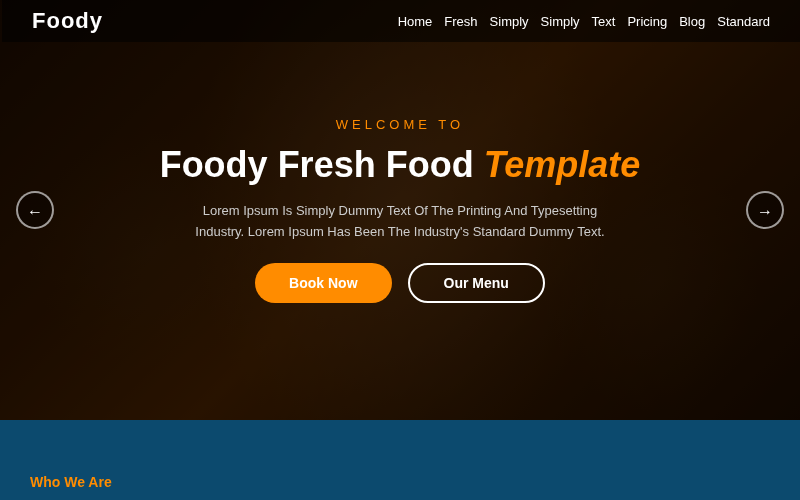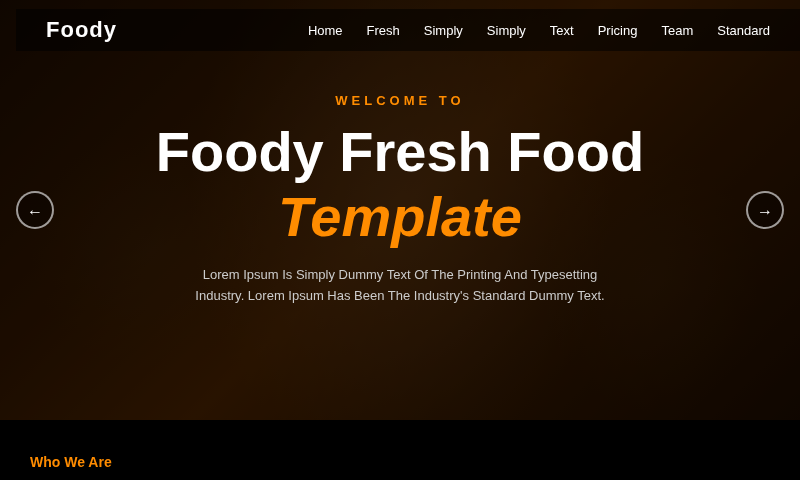--- a/index.html
+++ b/index.html
@@ -1,39 +1,38 @@
 <!DOCTYPE html>
 <html><head>
   <meta charset="utf-8">
   <style>
     * { margin: 0; padding: 0; box-sizing: border-box; }
     body { width: 800px; height: 500px; overflow: hidden; font-family: Arial, sans-serif; }
 
     
     .navbar {
       position: absolute;
-      top: 0; left: 16px; right: 0;
+      top: 0; left: 2px; right: 0;
       height: 42px;
       display: flex;
       align-items: center;
       justify-content: space-between;
       padding: 9px 30px;
       z-index: 10;
       background: rgba(0,0,0,0.55);
-      margin-top: 9px;
     }
     .navbar-brand {
       color: #fff;
       font-size: 22px;
       font-weight: bold;
       letter-spacing: 1px;
     }
     .navbar-nav {
       display: flex;
-      gap: 24px;
+      gap: 12px;
       list-style: none;
       justify-content: space-between;
     }
     .navbar-nav li a {
       color: #fff;
       text-decoration: none;
       font-size: 13px;
       font-weight: 500;
     }
 
@@ -75,24 +74,24 @@
       z-index: 3;
       text-align: center;
       padding: 0 80px;
     }
     .hero-subtitle {
       color: #ff8c00;
       font-size: 13px;
       letter-spacing: 4px;
       text-transform: uppercase;
       margin-bottom: 12px;
-      font-weight: 700;
+      font-weight: 400;
     }
     .hero-title {
-      font-size: 56px;
+      font-size: 36px;
       font-weight: bold;
       color: #fff;
       line-height: 1.15;
       margin-bottom: 16px;
     }
     .hero-title .highlight {
       color: #ff8c00;
       font-style: italic;
     }
     .hero-desc {
@@ -146,22 +145,22 @@
       color: #fff;
       font-size: 16px;
       cursor: pointer;
     }
     .arrow-left { left: 16px; }
     .arrow-right { right: 16px; }
 
     
     .below-hero {
       width: 800px;
-      height: 60px;
-      background: #000000;
+      height: 80px;
+      background: #0c4a6e;
       display: flex;
       align-items: flex-end;
       padding: 10px 30px;
     }
     .who-we-are-label {
       color: #ff8c00;
       font-size: 14px;
       font-weight: bold;
     }
   </style>
@@ -170,40 +169,44 @@
 
 <nav class="navbar">
   <span class="navbar-brand">Foody</span>
   <ul class="navbar-nav">
     <li><a>Home</a></li>
     <li><a>Fresh</a></li>
     <li><a>Simply</a></li>
     <li><a>Simply</a></li>
     <li><a>Text</a></li>
     <li><a>Pricing</a></li>
-    <li><a>Team</a></li>
+    <li><a>Blog</a></li>
     <li><a>Standard</a></li>
   </ul>
 </nav>
 
 <section class="hero">
   <div class="hero-bg"></div>
   <div class="hero-scene"></div>
   <div class="hero-overlay"></div>
 
   <div class="arrow arrow-left">
     <span>←</span>
   </div>
 
   <div class="hero-content">
     <p class="hero-subtitle">Welcome To</p>
     <h1 class="hero-title">
       <span>Foody Fresh Food </span><span class="highlight">Template</span>
     </h1>
     <p class="hero-desc">Lorem Ipsum Is Simply Dummy Text Of The Printing And Typesetting Industry. Lorem Ipsum Has Been The Industry's Standard Dummy Text.</p>
+    <div class="hero-buttons">
+      <button class="btn-book">Book Now</button>
+      <button class="btn-menu">Our Menu</button>
+    </div>
   </div>
 
   <div class="arrow arrow-right">
     <span>→</span>
   </div>
 </section>
 
 <div class="below-hero">
   <span class="who-we-are-label">Who We Are</span>
 </div>

